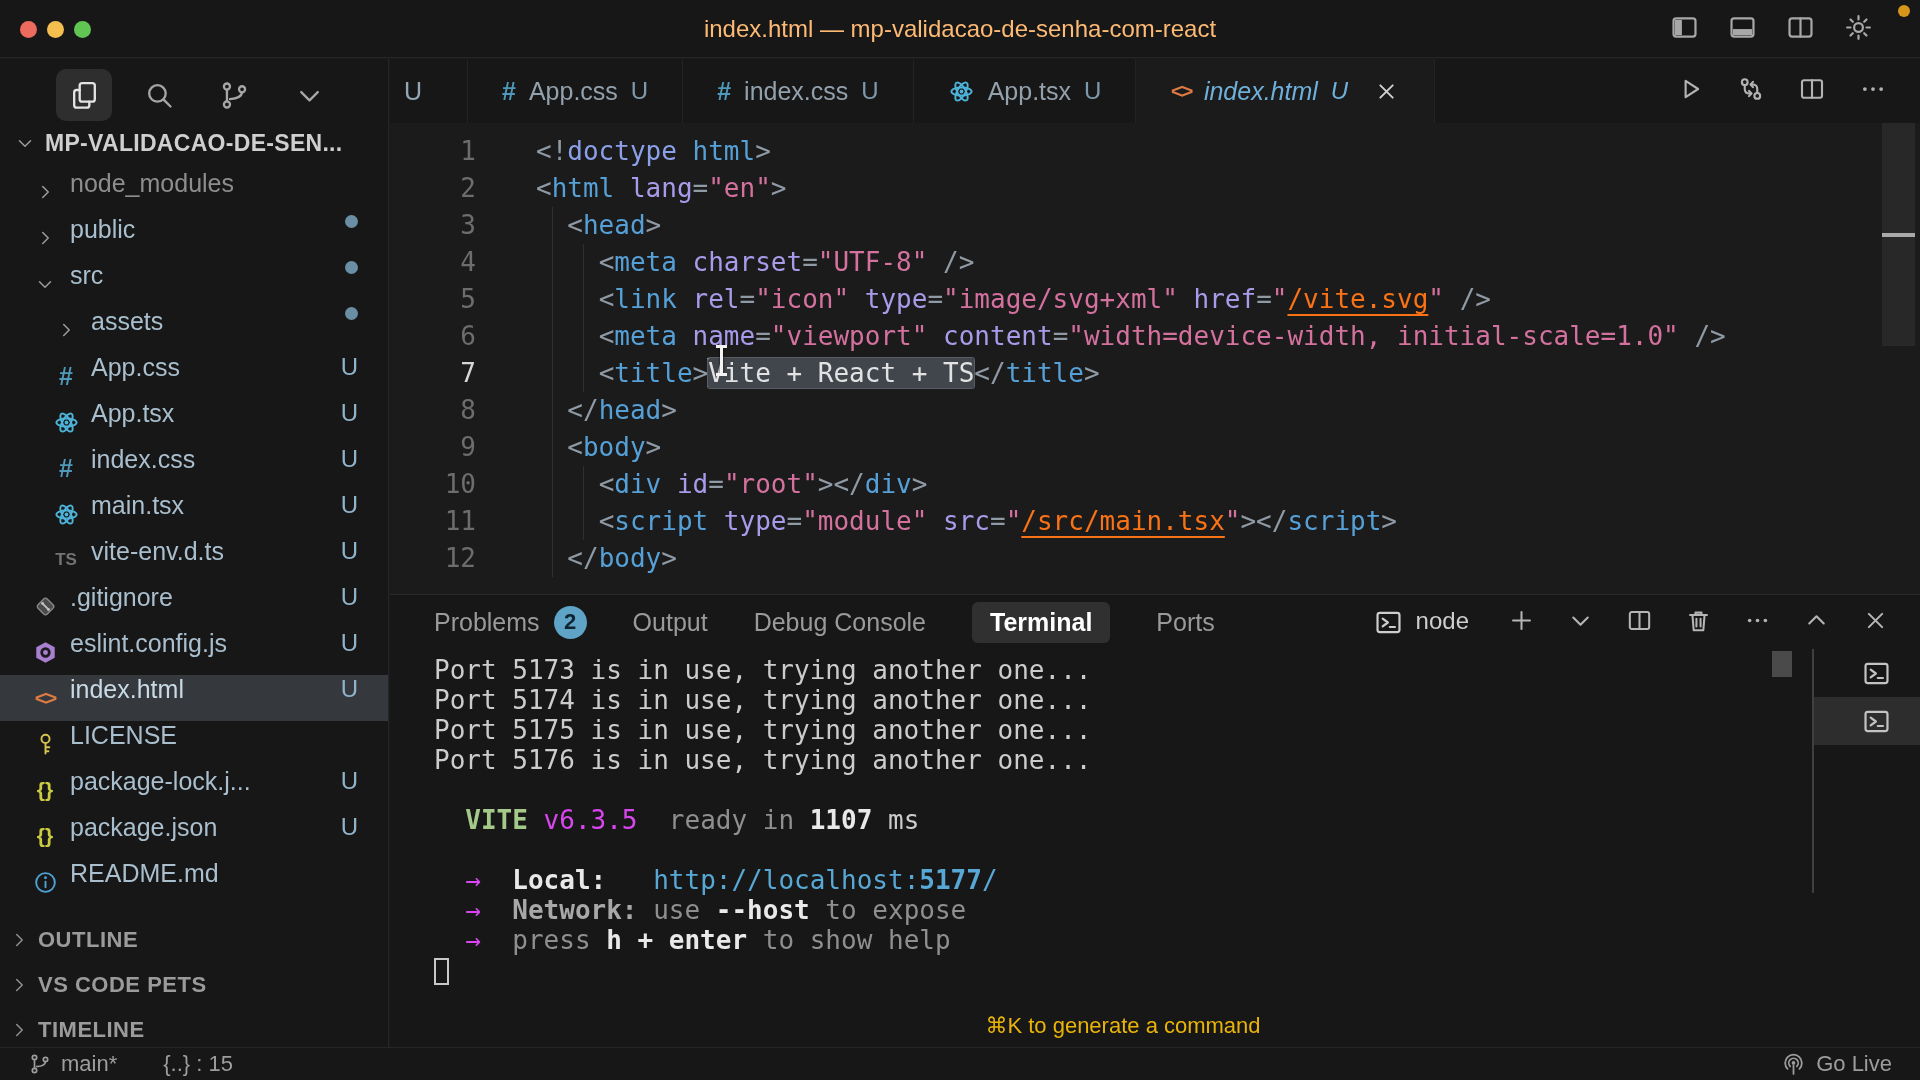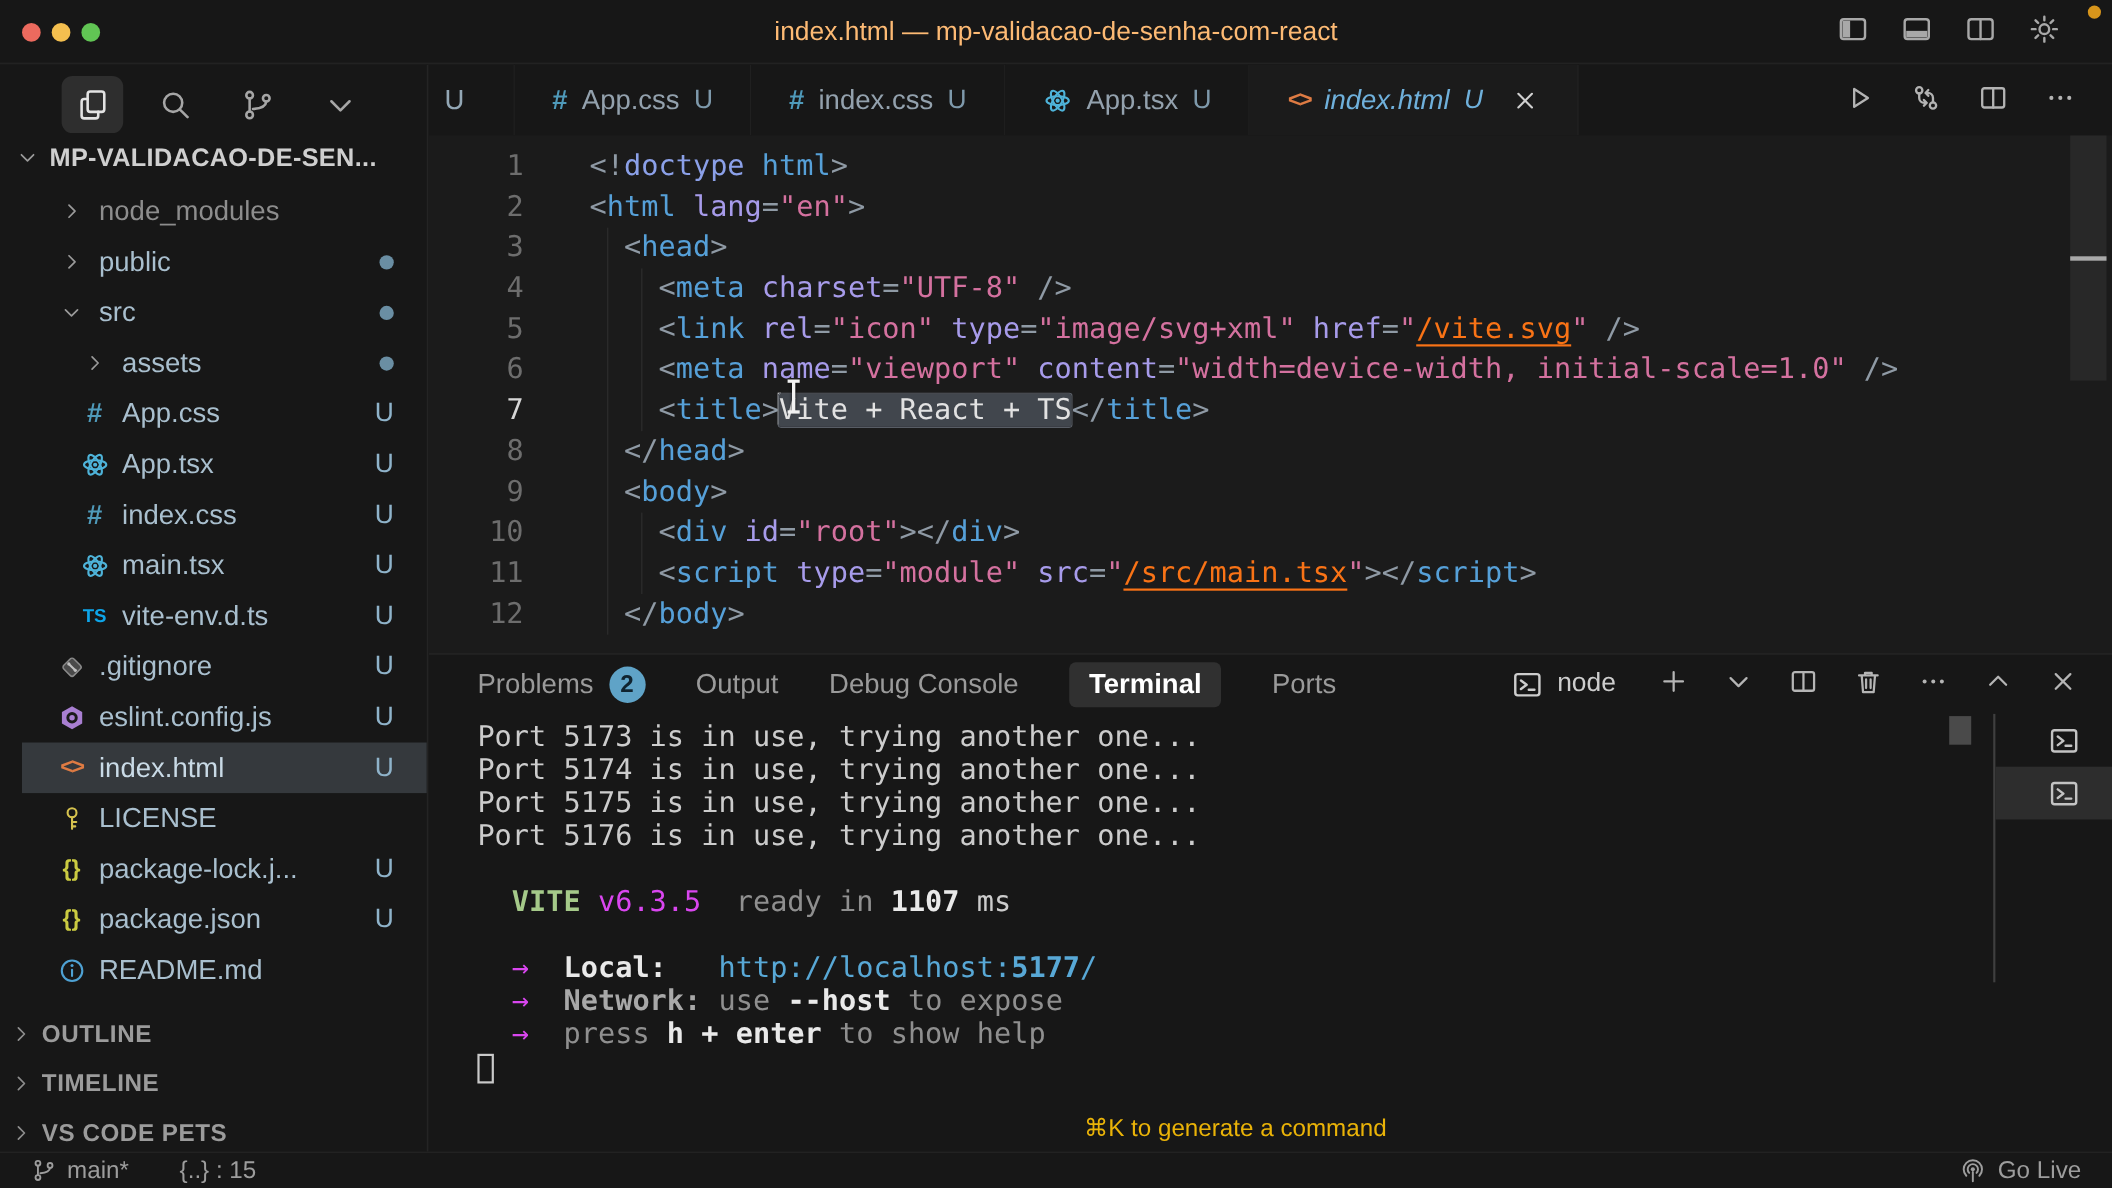--- a/index.html
+++ b/index.html
@@ -27,32 +27,32 @@
 
   
   .sidebar { position:absolute; left:0; top:0; width:389px; height:100%; background:#171717; border-right:1px solid #262626; overflow:hidden; }
   .activity { display:flex; align-items:center; gap:19px; padding:10px 0 0 56px; height:62px; }
   .act-btn { width:56px; height:52px; border-radius:10px; display:flex; align-items:center; justify-content:center; color:#a6a6a6; }
   .act-btn.active { background:#2e2e2e; color:#e3e3e3; }
   .act-btn .ic { width:33px; height:33px; }
   .exp-header { display:flex; align-items:center; gap:9px; padding-left:14px; height:44px; color:#cfcfcf; font-weight:bold; font-size:23px; letter-spacing:.3px; }
   .exp-header .ic { width:22px; height:22px; color:#9a9a9a; }
   #tree { margin-top:4px; }
-  .trow { display:flex; align-items:center; height:46px; padding-right:30px; font-size:25px; color:#a9bfce;margin-left:20px; }
+  .trow { display:flex; height:46px; padding-right:30px; font-size:25px; color:#a9bfce; }
   .trow.selected { background:#35393d; color:#c9dae6; }
   .slot { width:38px; min-width:38px; display:flex; align-items:center; justify-content:center; }
   .tree-chev { width:22px; height:22px; color:#9a9a9a; }
   .tlabel { margin-left:6px; white-space:nowrap; }
   .tlabel.dim { color:#8d8d8d; }
   .flexsp { flex:1; }
   .ubadge { color:#8fb3ca; font-size:24px; }
   .dotbadge { width:13px; height:13px; border-radius:50%; background:#6a8ea3; }
   .glyph { font-weight:bold; display:inline-block; text-align:center; }
   .g-css  { color:#4f9aba; font-size:25px; }
-  .g-ts   { color:#0ea5e9; font-size:17px; }
+  .g-ts   { color:#737373; font-size:17px; }
   .g-json { color:#cbcb41; font-size:21px; }
   .g-html { color:#de7b43; font-size:21px; letter-spacing:-2px; }
   .file-ic { width:27px; height:27px; }
   #sections { margin-top:12px; }
   .srow { display:flex; align-items:center; height:45px; padding-left:8px; color:#9b9b9b; font-weight:bold; font-size:22px; letter-spacing:.5px; }
   .srow .ic { width:22px; height:22px; margin-right:8px; color:#8d8d8d; }
 
   
   .editor-col { position:absolute; left:390px; top:0; right:0; height:100%; }
   .tabbar { position:absolute; top:0; left:0; right:0; height:64px; background:#171717; display:flex; align-items:stretch; }
@@ -399,29 +399,29 @@
             </svg>
           </span>
           <span>OUTLINE</span>
         </div>
         <div class="srow">
           <span class="ic ">
             <svg viewBox="0 0 24 24">
               <path d="M9.5 6l6 6-6 6"></path>
             </svg>
           </span>
-          <span>TIMELINE</span>
+          <span>VS CODE PETS</span>
         </div>
         <div class="srow">
           <span class="ic ">
             <svg viewBox="0 0 24 24">
               <path d="M9.5 6l6 6-6 6"></path>
             </svg>
           </span>
-          <span>VS CODE PETS</span>
+          <span>TIMELINE</span>
         </div>
       </div>
   </div>
 
   <div class="editor-col">
 
     <div class="tabbar">
       <div class="stub-tab">
         <span>U</span>
       </div>

